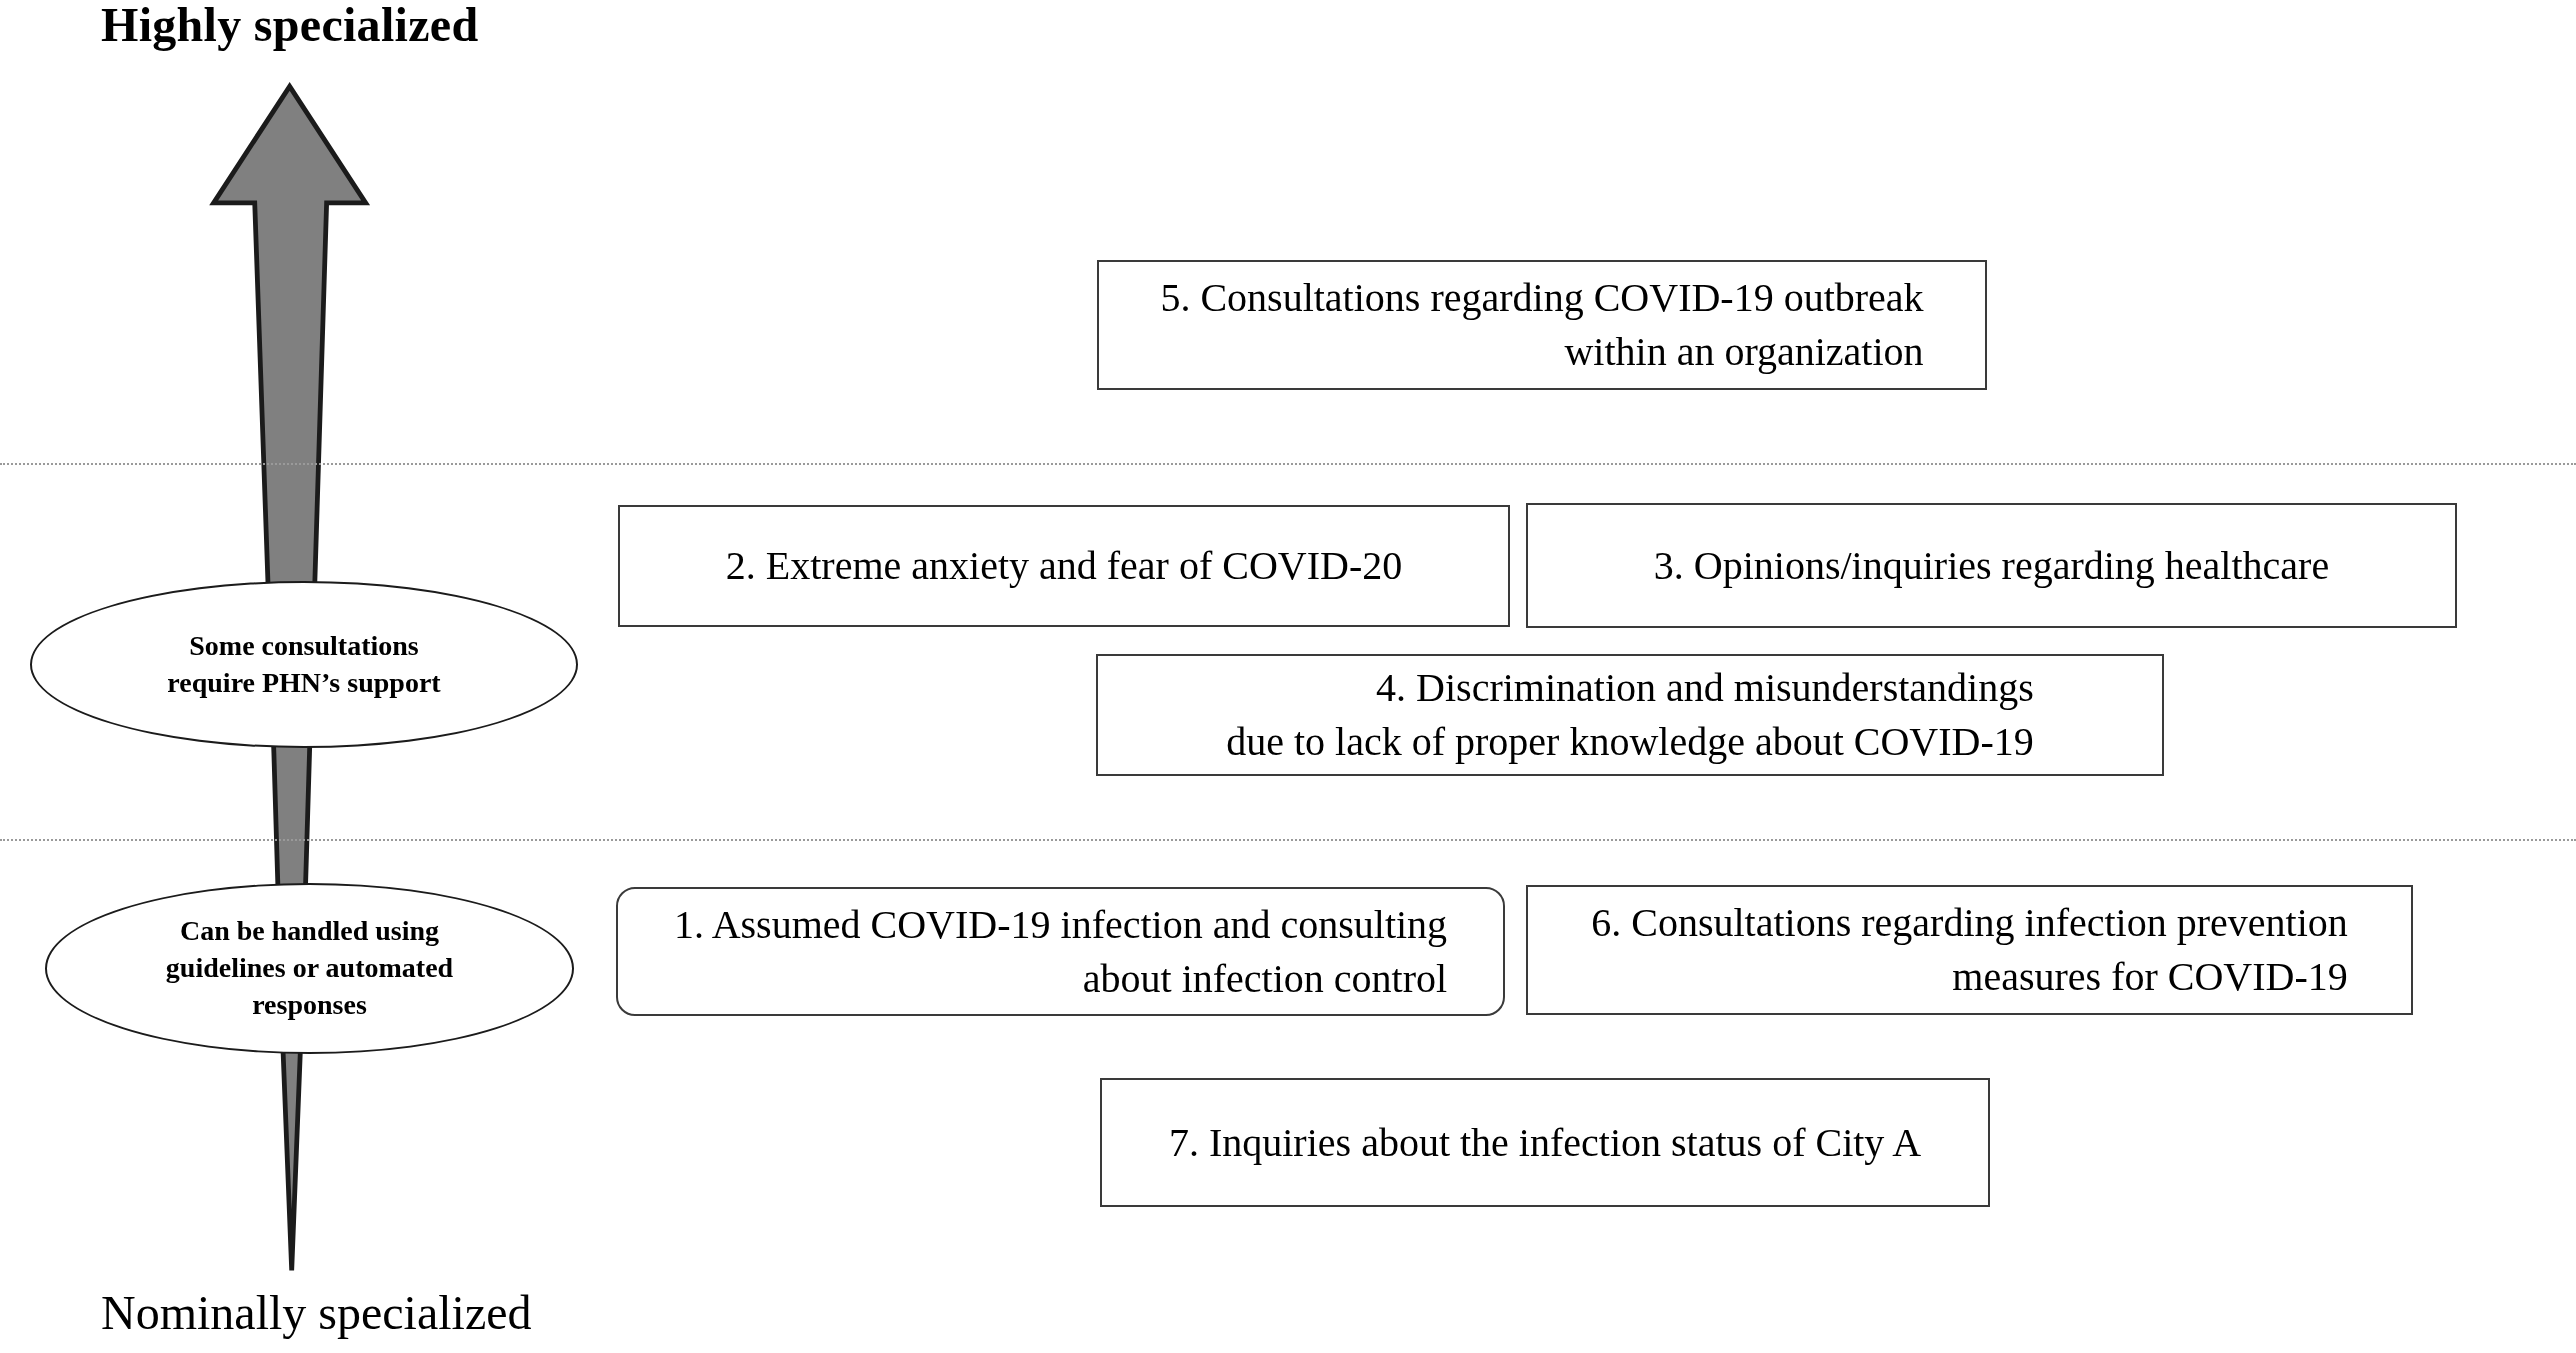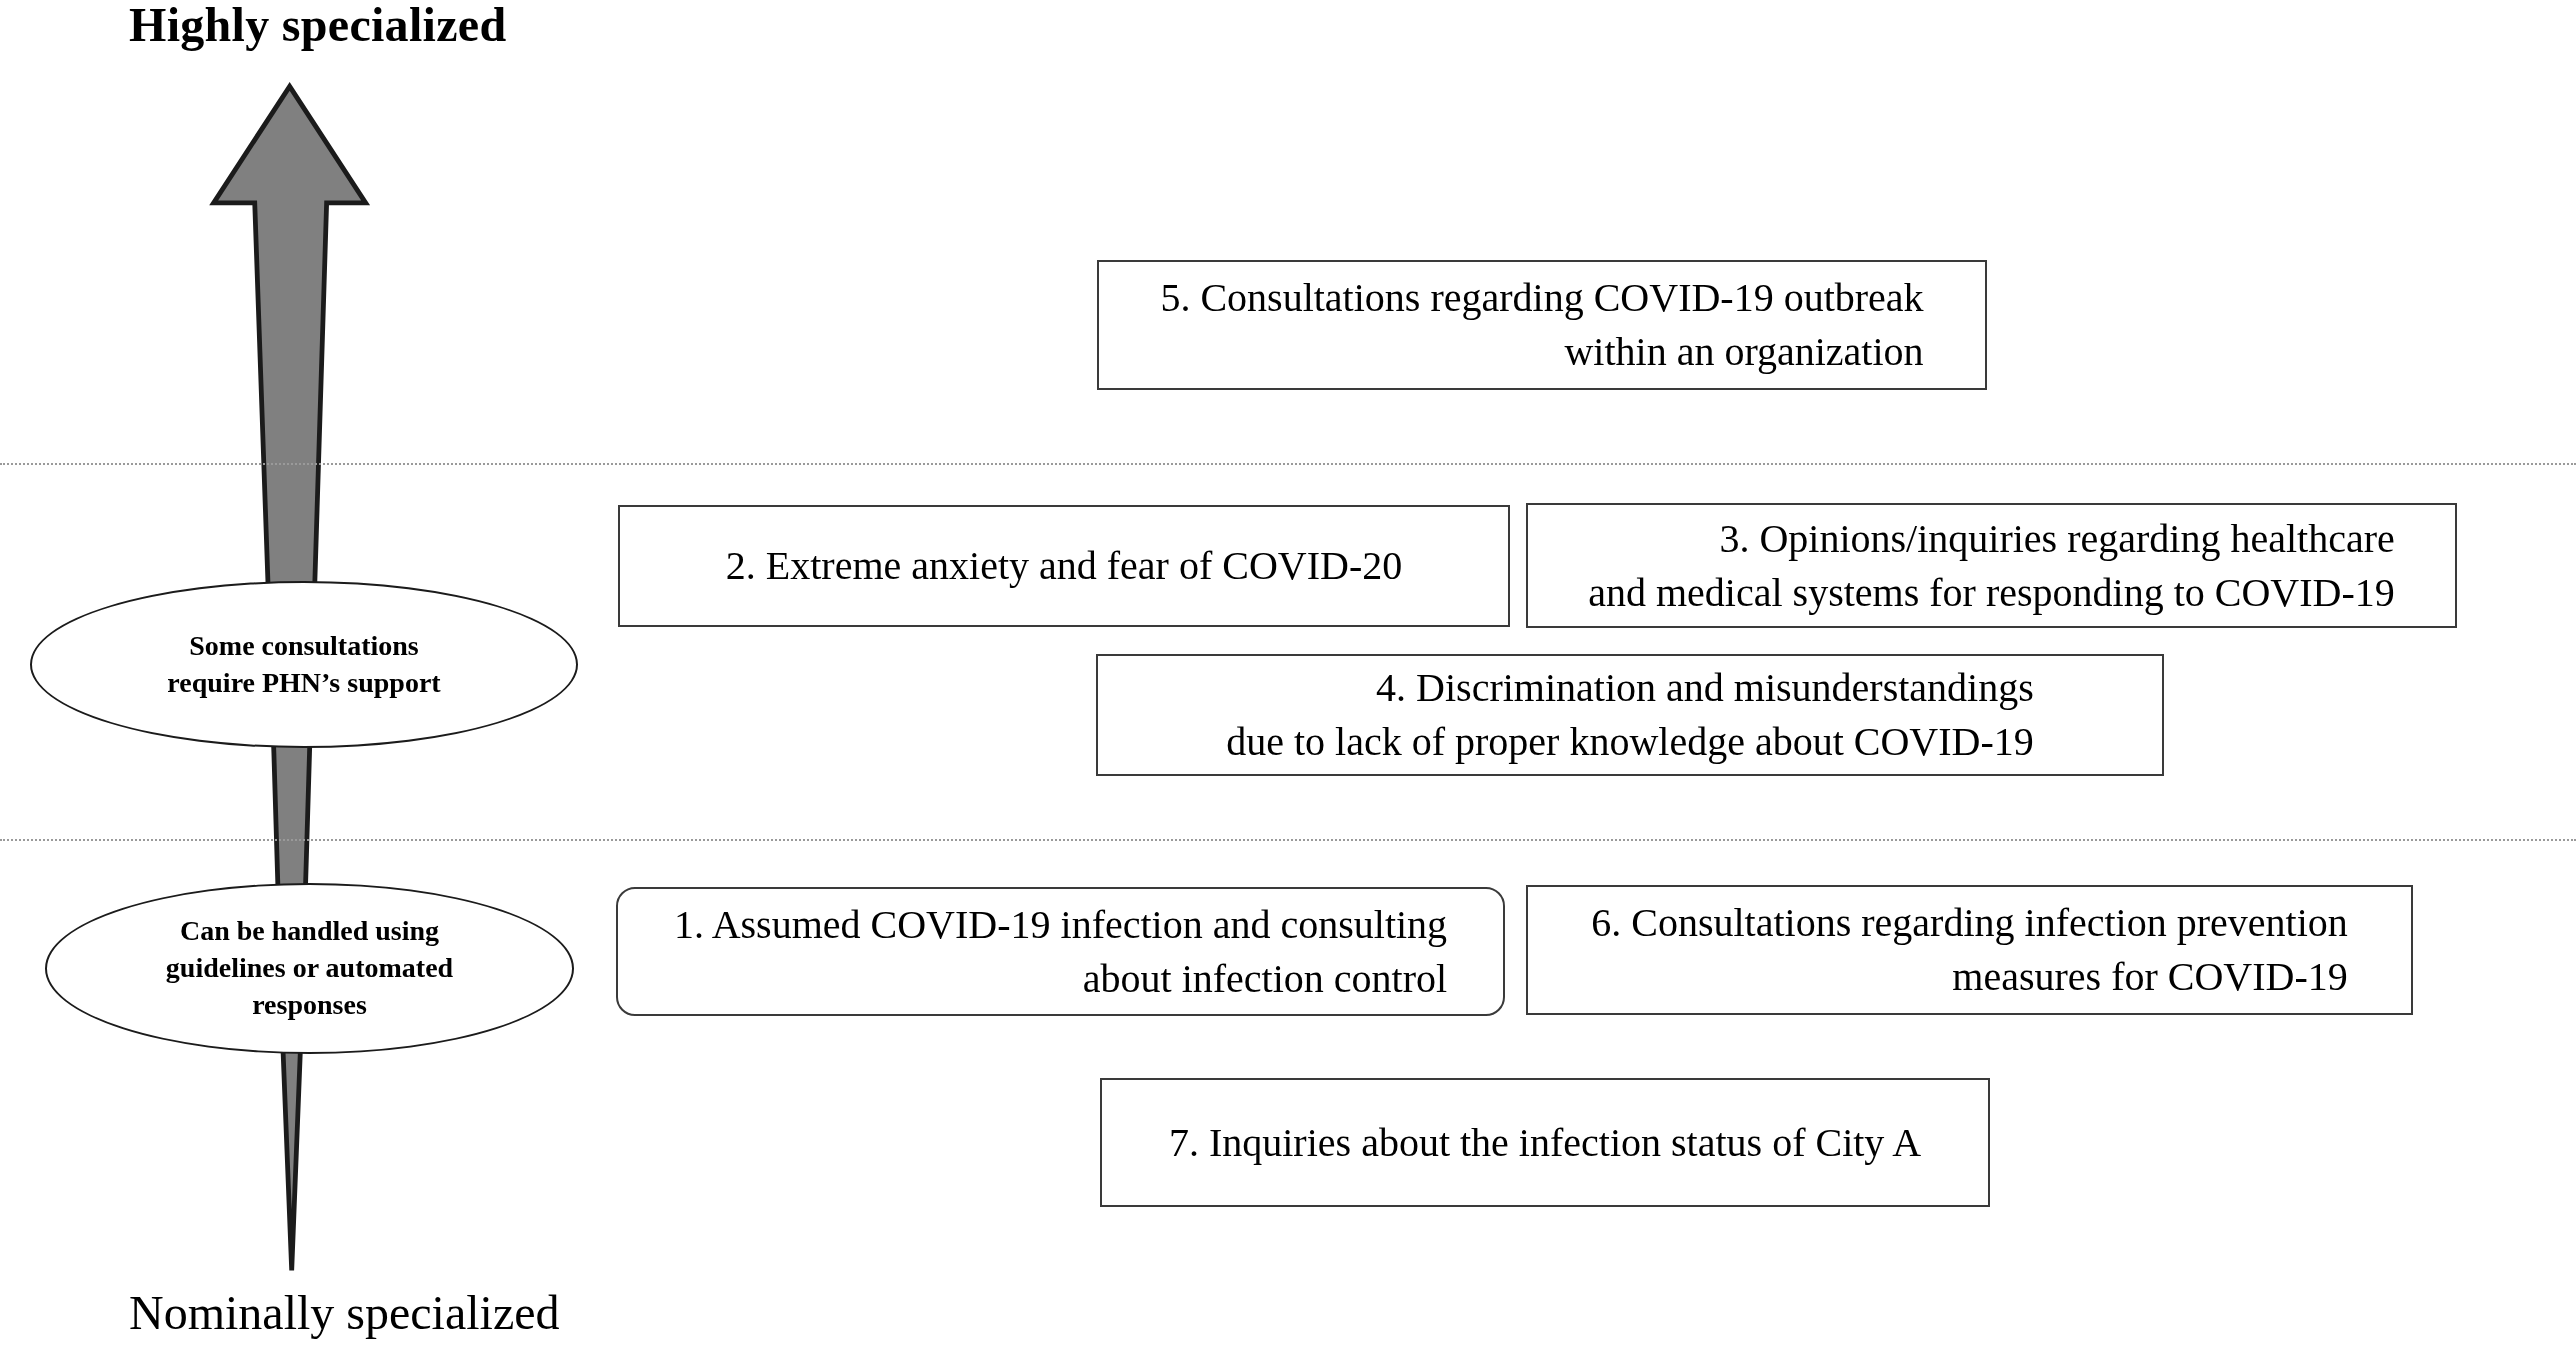--- a/index.html
+++ b/index.html
@@ -34,21 +34,20 @@
     height: 0;
     border-top: 2.7px dotted #9a9a9a;
   }
 
   
   .axis-label {
     position: absolute;
     white-space: nowrap;
     color: #000000;
     line-height: 1;
-    margin-left: 28px;
   }
   #label-top {
     left: 101px;
     top: 1.4px;
     font-size: 48px;
     font-weight: bold;
     letter-spacing: 0.3px;
   }
   #label-bottom {
     left: 101px;
@@ -143,21 +142,20 @@
 
   <div class="category-box" id="box-2">
     <div>
       <span class="box-line">2. Extreme anxiety and fear of COVID-20</span>
     </div>
   </div>
 
   <div class="category-box" id="box-3">
     <div>
       <span class="box-line">3. Opinions/inquiries regarding healthcare</span>
-      <span class="box-line">and medical systems for responding to COVID-19</span>
     </div>
   </div>
 
   <div class="category-box" id="box-4">
     <div>
       <span class="box-line">4. Discrimination and misunderstandings</span>
       <span class="box-line">due to lack of proper knowledge about COVID-19</span>
     </div>
   </div>
 

